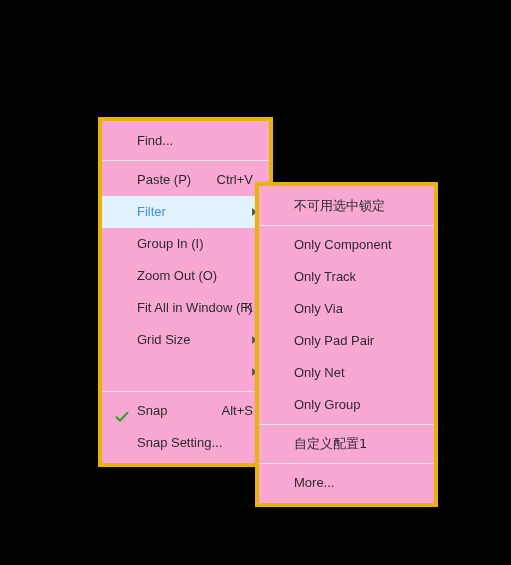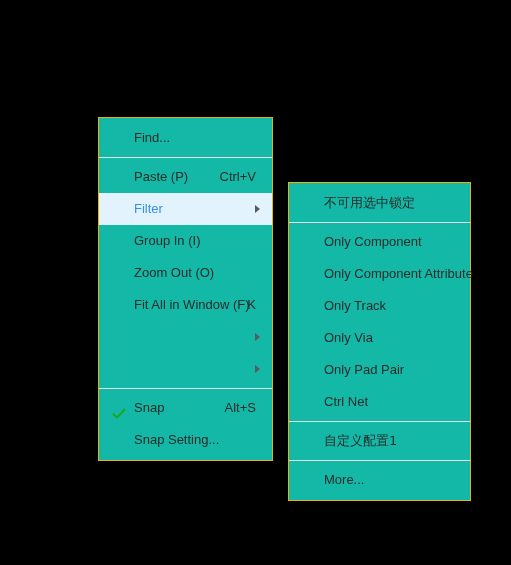--- a/index.html
+++ b/index.html
@@ -10,36 +10,36 @@
     width: 511px;
     height: 565px;
     background: #000000;
     font-family: "Liberation Sans", "DejaVu Sans", sans-serif;
     overflow: hidden;
     position: relative;
   }
 
   .menu {
     position: absolute;
-    background: #14b8a6;
-    border: 1px solid #eab308;
+    background: #f9a8d4;
+    border: 4px solid #eab308;
     box-sizing: border-box;
     box-shadow: 2px 2px 4px rgba(0,0,0,0.30);
   }
 
   #context-menu {
     left: 98px;
     top: 117px;
     width: 175px;
     padding-top: 4px;
     padding-bottom: 4px;
   }
 
   #filter-submenu {
-    left: 288px;
+    left: 255px;
     top: 182px;
     width: 183px;
     padding-top: 4px;
     padding-bottom: 4px;
   }
 
   .menu-item {
     position: relative;
     height: 32px;
     line-height: 32px;
@@ -122,20 +122,21 @@
       <span class="label">Group In (I)</span>
     </div>
     <div class="menu-item">
       <span class="label">Zoom Out (O)</span>
     </div>
     <div class="menu-item">
       <span class="label">Fit All in Window (F)</span>
       <span class="shortcut">K</span>
     </div>
     <div class="menu-item">
+      <span class="label">Grid Size</span>
       <span class="arrow"></span>
     </div>
     <div class="menu-item">
       <span class="arrow"></span>
     </div>
     <div class="separator"></div>
     <div class="menu-item">
       <span class="check"><svg width="14" height="14" viewBox="0 0 14 14">
           <path d="M1.5 7.2 L5 10.6 L12.5 2.8" fill="none" stroke="#1aa81a" stroke-width="2" stroke-linecap="round" stroke-linejoin="round"></path>
         </svg></span>
@@ -148,33 +149,33 @@
   </div>
 <div class="menu" id="filter-submenu">
     <div class="menu-item">
       <span class="label cjk">不可用选中锁定</span>
     </div>
     <div class="separator"></div>
     <div class="menu-item">
       <span class="label">Only Component</span>
     </div>
     <div class="menu-item">
-      <span class="label">Only Component Attribute</span>
-    </div>
-    <div class="menu-item">
       <span class="label">Only Track</span>
     </div>
     <div class="menu-item">
       <span class="label">Only Via</span>
     </div>
     <div class="menu-item">
       <span class="label">Only Pad Pair</span>
     </div>
     <div class="menu-item">
-      <span class="label">Ctrl Net</span>
+      <span class="label">Only Net</span>
+    </div>
+    <div class="menu-item">
+      <span class="label">Only Group</span>
     </div>
     <div class="separator"></div>
     <div class="menu-item">
       <span class="label cjk">自定义配置1</span>
     </div>
     <div class="separator"></div>
     <div class="menu-item">
       <span class="label">More...</span>
     </div>
   </div>

